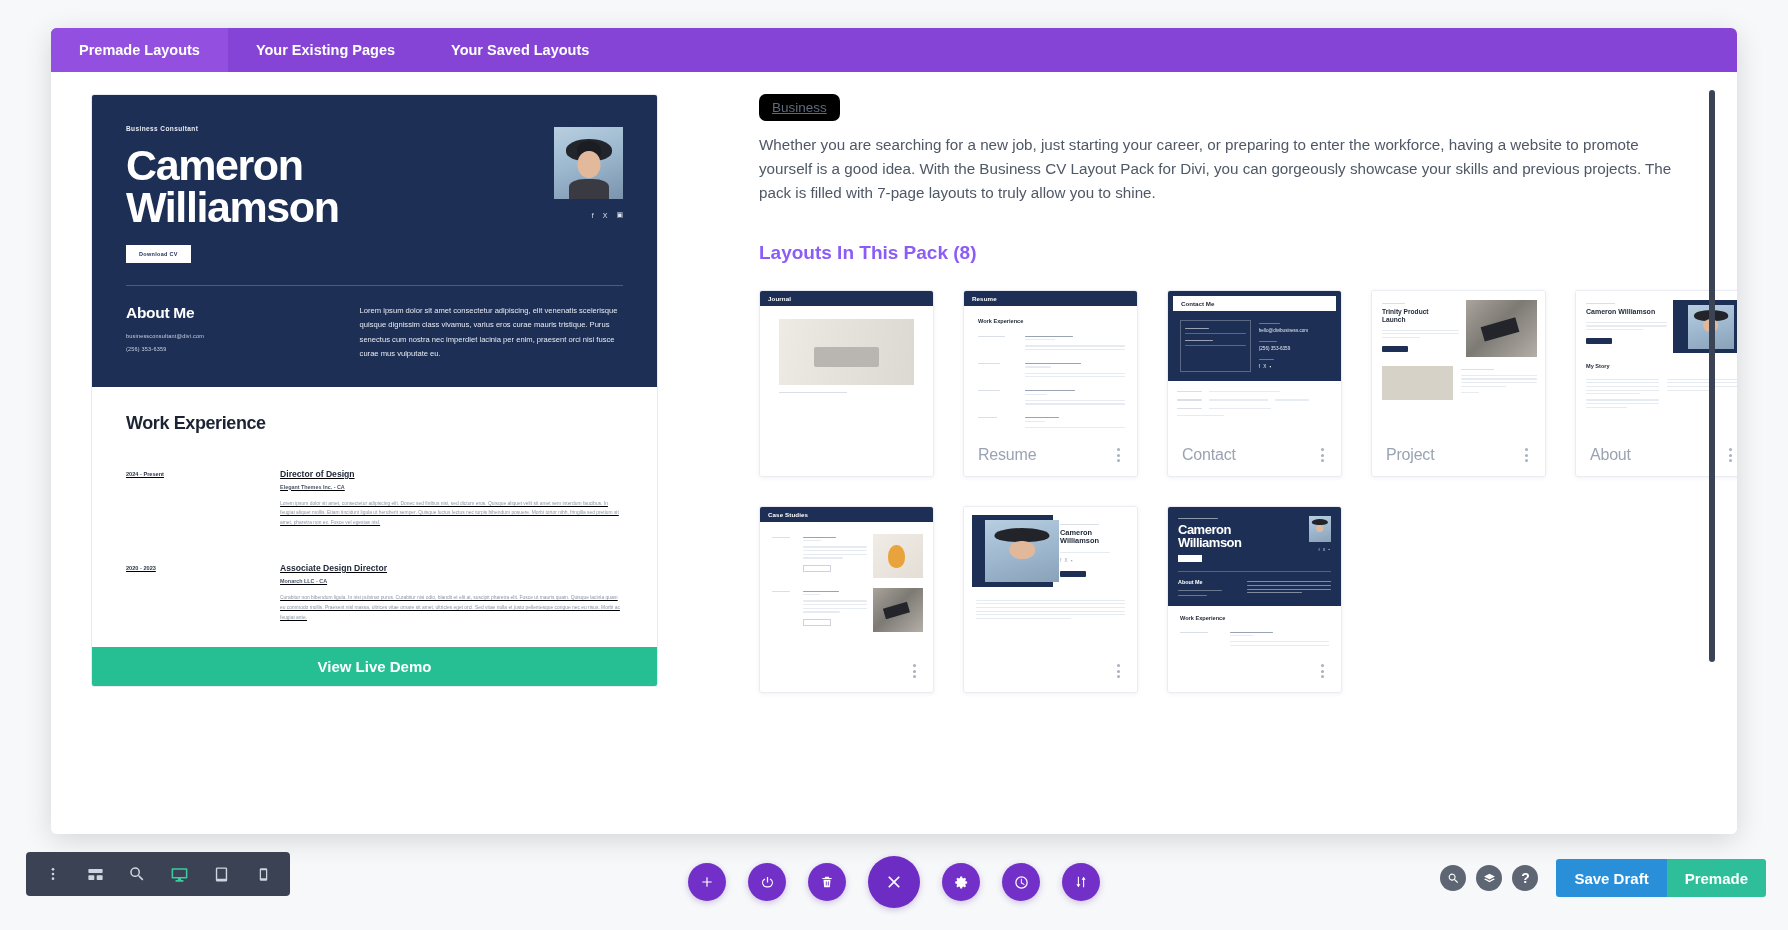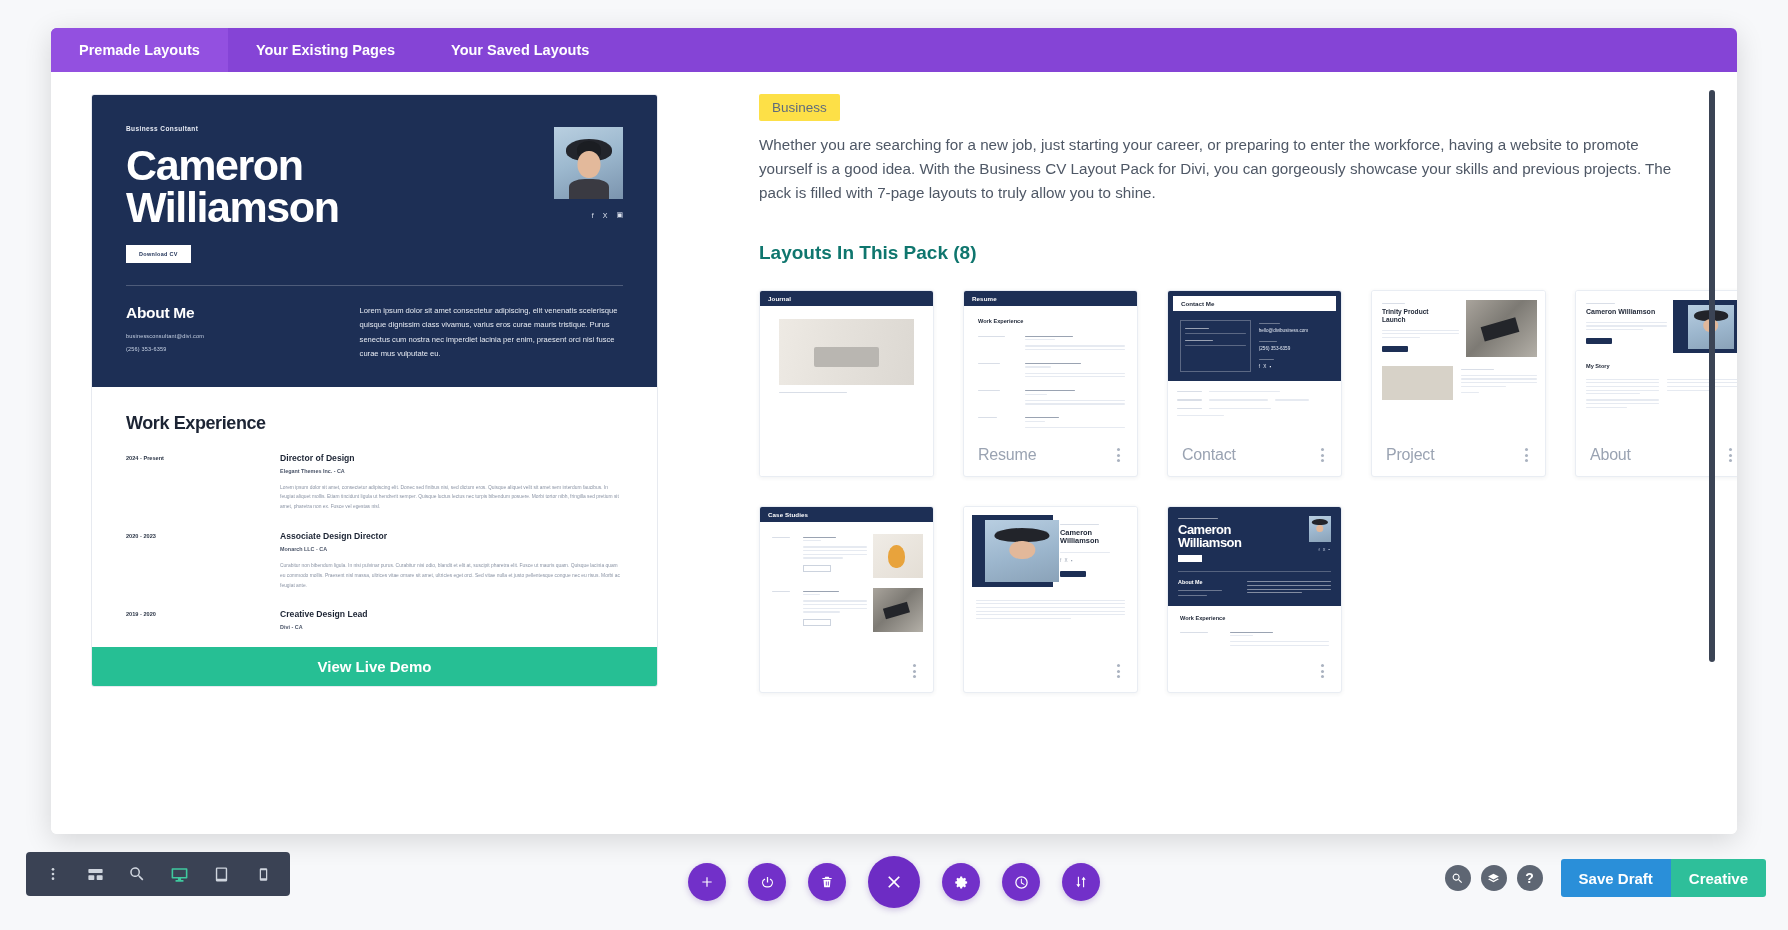--- a/index.html
+++ b/index.html
@@ -149,21 +149,21 @@
   .about-h { font-size: 15.5px; font-weight: 700; letter-spacing:-.3px; }
   .about-contact { font-size:5.5px; color:#c7d2e4; margin-top:11px; letter-spacing:.2px;}
   .about-contact.second { margin-top:7px; }
   .about-body { font-size:7.6px; line-height:1.85; color:#e7ebf3; }
 
   
   .work {
     background:#fff; padding: 26px 34px 20px 34px;
   }
   .work-h { font-size: 18px; font-weight: 700; color:#1c2434; letter-spacing:-.4px; }
-  .work-row { display:flex; margin-top: 19px; }
+  .work-row { display:flex; margin-top: 35px; text-decoration: underline; }
   .work-date { width: 31%; font-size: 5.6px; font-weight:700; color:#2c3647; padding-top:2px; }
   .work-main { width: 69%; }
   .work-title { font-size: 8.6px; font-weight:700; color:#1c2434; }
   .work-co { font-size:5.4px; font-weight:700; color:#4a5468; margin-top:5px; }
   .work-desc { font-size:4.9px; line-height:2.0; color:#8a93a4; margin-top:9px; }
 
   
   #preview-cta { display:flex; height:39px; flex:0 0 39px; }
   .cta { flex:1 1 50%; display:flex; align-items:center; justify-content:center;
          font-size:15px; font-weight:700; color:#fff; cursor:pointer; }
@@ -171,33 +171,33 @@
   #cta-use  { background:#2685d3; }
 
   
   #details-col {
     flex: 1 1 auto;
     padding: 22px 60px 0 96px;
     position: relative;
     overflow: hidden;
   }
   #tag-chip {
-    display:inline-block; background:#fde047; color:#5f6b7d;
-    font-size:13.5px; padding:6px 13px; border-radius:2px;
+    display:inline-block; background:#000000; color:#5f6b7d;
+    font-size:13.5px; padding:6px 13px; border-radius:7px;text-decoration:underline;
   }
   #pack-title {
     font-size: 22.5px; font-weight: 700; color:#2b2f38;
     margin-top: 26px; letter-spacing:-.1px;
   }
   #pack-desc {
     font-size: 15.2px; line-height: 1.58; color:#4f5866;
     margin-top: 12px; max-width: 965px;
   }
   #pack-count {
-    font-size: 19px; font-weight:700; color:#0f766e;
+    font-size: 19px; font-weight:700; color:#8b5cf6;
     margin-top: 37px;
   }
   #thumb-grid {
     display: grid;
     grid-template-columns: repeat(5, 175px);
     gap: 29px 29px;
     margin-top: 26px;
   }
   .thumb-card {
     width: 175px; height: 187px;
@@ -854,17 +854,17 @@
     <div class="gray-round">
       <svg width="13" height="13" viewBox="0 0 24 24">
           <path d="M12 3 2 8.5 12 14l10-5.5zM4.3 12 2 13.3 12 19l10-5.7-2.3-1.3L12 16.3z"></path>
         </svg>
     </div>
     <div class="gray-round">
       <span>?</span>
     </div>
     <div id="save-publish">
       <div class="sp-btn" id="save-draft">Save Draft</div>
-      <div class="sp-btn" id="publish">Creative</div>
+      <div class="sp-btn" id="publish">Premade</div>
     </div>
   </div>
 
 </div>
 
 </body></html>

